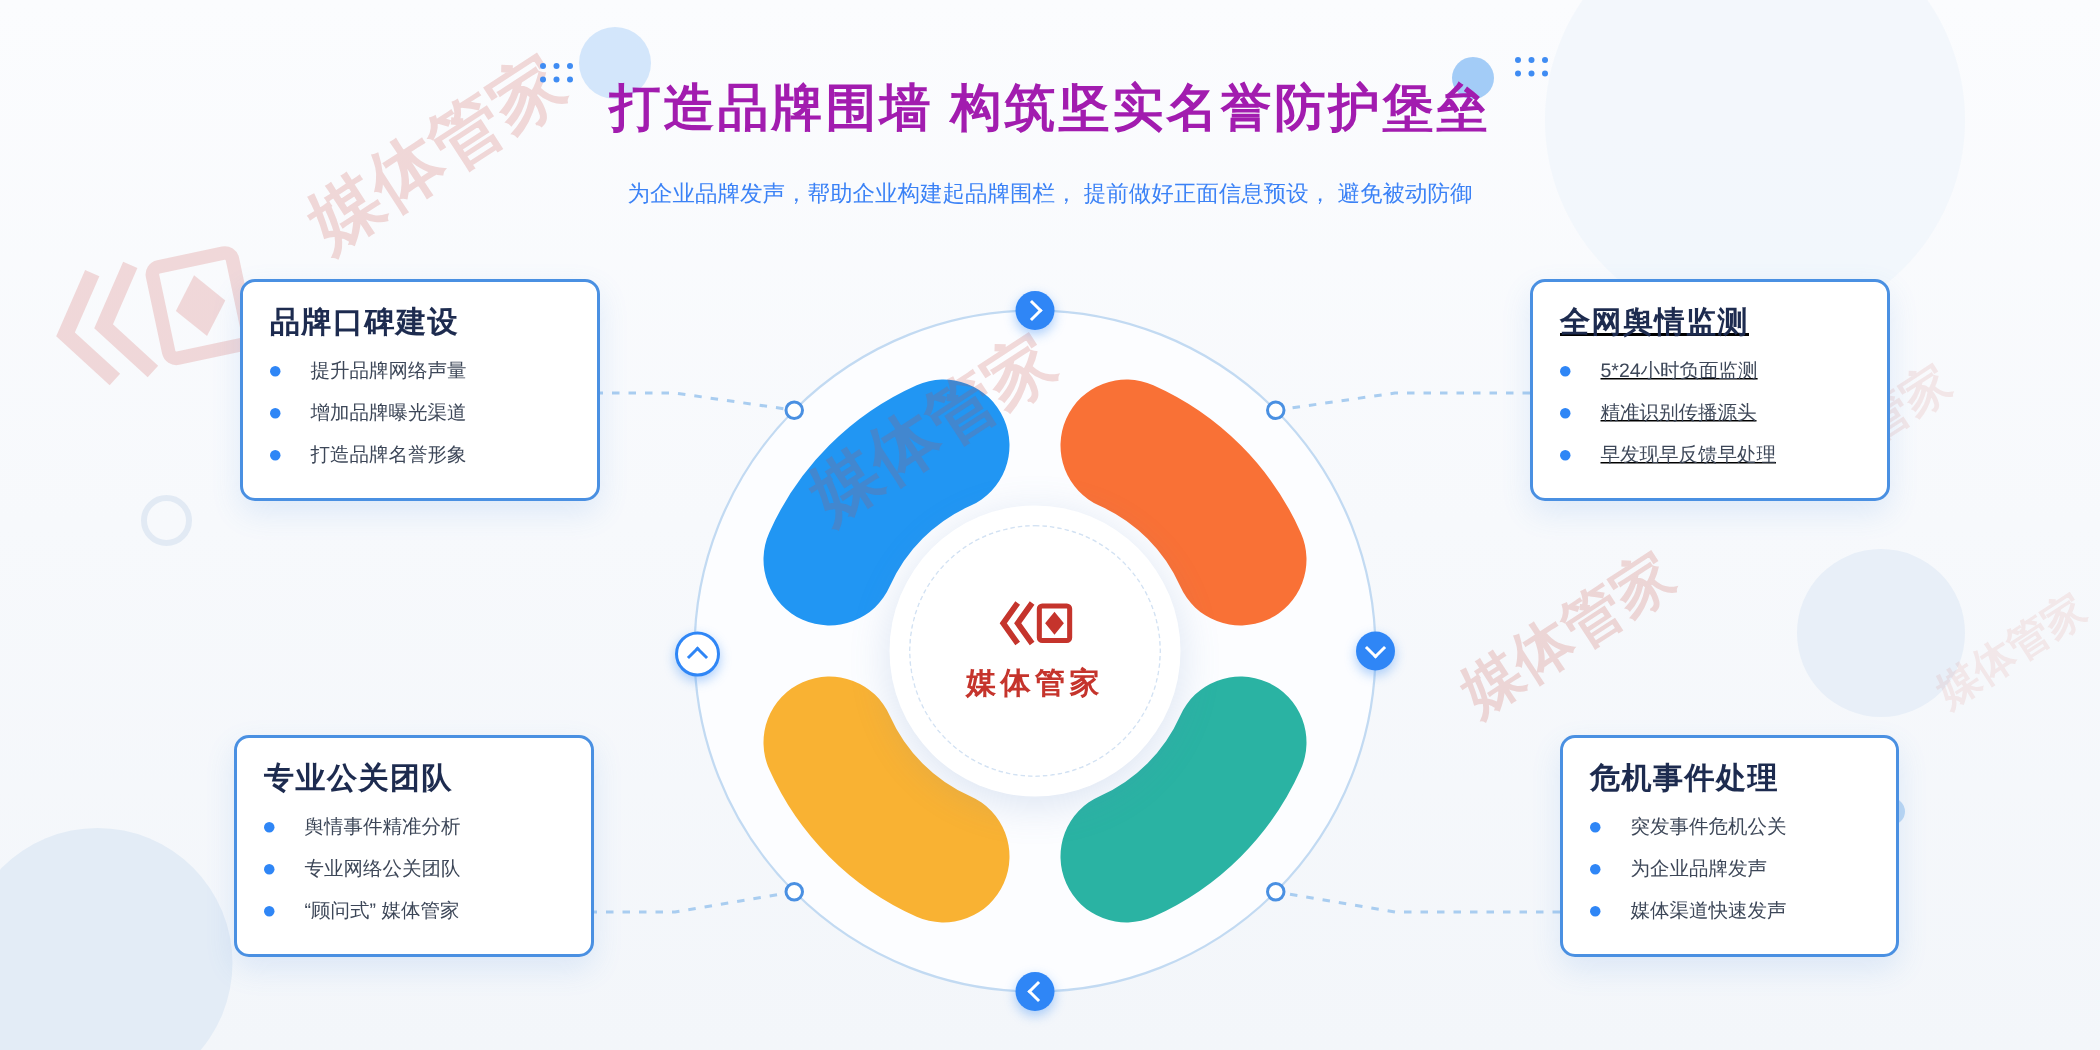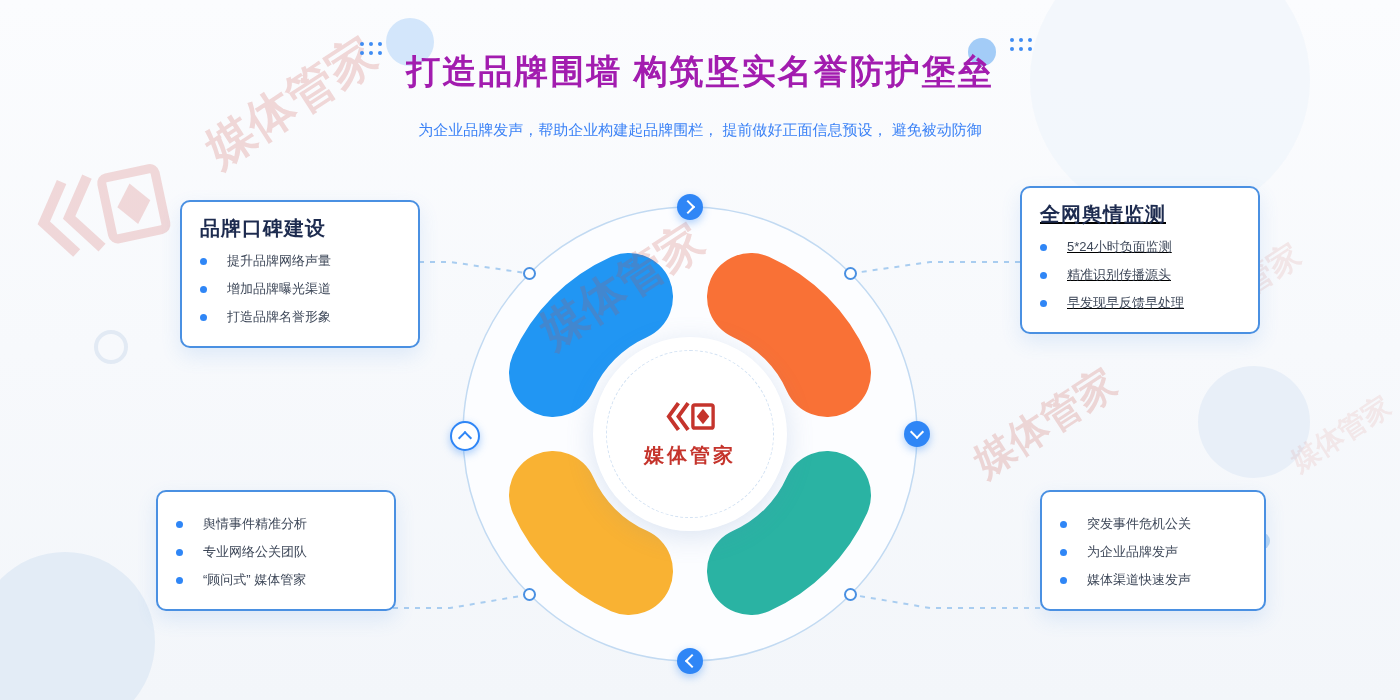--- a/index.html
+++ b/index.html
@@ -43,21 +43,21 @@
 
   
   .diagram{position:absolute;left:0;top:0;z-index:1;}
 
   
   .card{position:absolute;width:200px;background:#ffffff;border:2px solid #4a90e2;border-radius:10px;
         padding:13px 18px 10px;box-shadow:0 8px 20px rgba(74,144,226,.14);z-index:3;}
   .card-title{font-size:20px;font-weight:700;color:#1d2b4f;margin-bottom:10px;letter-spacing:1px;}
   .card-item{display:flex;align-items:center;gap:20px;margin:10px 0;font-size:13px;color:#3d4758;}
   .bdot{width:7px;height:7px;border-radius:50%;background:#2f86f6;flex:none;}
-  .card-tl{left:160px;top:200px;margin-left:20px;}
+  .card-tl{left:160px;top:186px;}
   .card-tr{left:1020px;top:186px;text-decoration:underline;}
   .card-bl{left:156px;top:490px;}
   .card-br{left:1040px;top:490px;width:186px;}
 
   
   .nav-btn{position:absolute;width:26px;height:26px;border-radius:50%;z-index:4;
            display:flex;align-items:center;justify-content:center;cursor:pointer;
            box-shadow:0 3px 8px rgba(47,134,246,.40);}
   .nav-btn.filled{background:#2f86f6;}
   .nav-btn.outline{background:#ffffff;border:2px solid #2f86f6;}
@@ -197,35 +197,37 @@
     <span class="bdot"></span>
     <span>精准识别传播源头</span>
   </div>
   <div class="card-item">
     <span class="bdot"></span>
     <span>早发现早反馈早处理</span>
   </div>
 </div>
 
 <div class="card card-bl">
+  <div class="card-title">专业公关团队</div>
   <div class="card-item">
     <span class="bdot"></span>
     <span>舆情事件精准分析</span>
   </div>
   <div class="card-item">
     <span class="bdot"></span>
     <span>专业网络公关团队</span>
   </div>
   <div class="card-item">
     <span class="bdot"></span>
     <span>“顾问式” 媒体管家</span>
   </div>
 </div>
 
 <div class="card card-br">
+  <div class="card-title">危机事件处理</div>
   <div class="card-item">
     <span class="bdot"></span>
     <span>突发事件危机公关</span>
   </div>
   <div class="card-item">
     <span class="bdot"></span>
     <span>为企业品牌发声</span>
   </div>
   <div class="card-item">
     <span class="bdot"></span>

